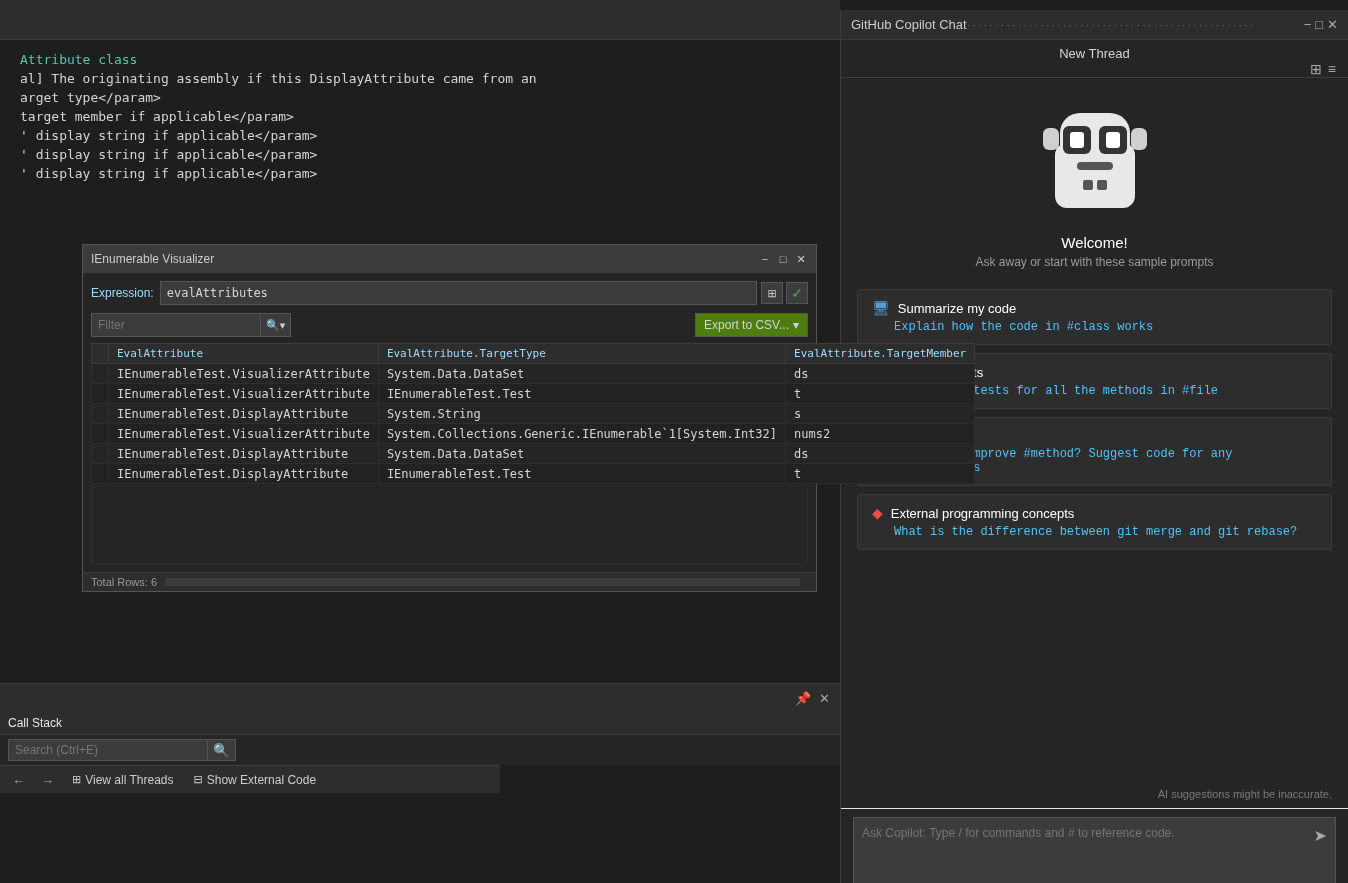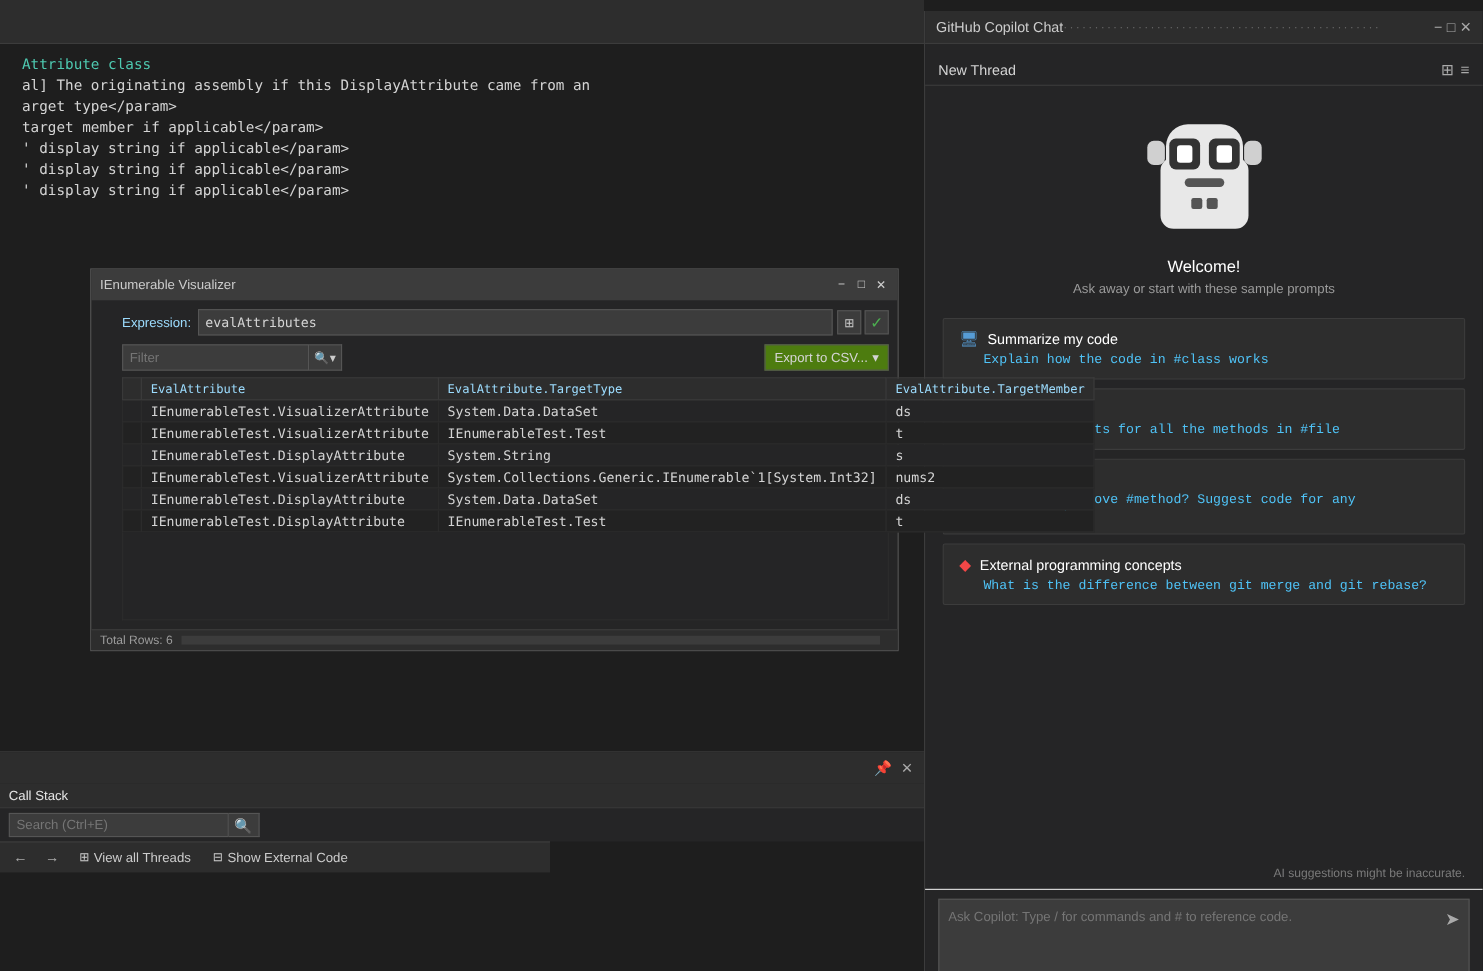--- a/index.html
+++ b/index.html
@@ -86,21 +86,20 @@
       color: #cccccc;
       cursor: pointer;
       font-size: 11px;
       display: flex;
       align-items: center;
       justify-content: center;
     }
 
     .visualizer-body {
       padding: 8px;
-      margin-left: 20px;
     }
 
     .expression-row {
       display: flex;
       align-items: center;
       margin-bottom: 8px;
     }
 
     .expression-label {
       color: #9cdcfe;
@@ -384,25 +383,26 @@
     .copilot-ctrl-btn {
       background: none;
       border: none;
       color: #aaaaaa;
       cursor: pointer;
       font-size: 13px;
     }
 
     .copilot-toolbar {
       display: flex;
-      align-items: flex-end;
+      align-items: center;
       padding: 6px 12px;
       border-bottom: 1px solid #3c3c3c;
       background: #252526;
       height: 38px;
+      flex-direction: column;
     }
 
     .new-thread-btn {
       background: none;
       border: none;
       color: #d4d4d4;
       font-size: 13px;
       cursor: pointer;
       display: flex;
       align-items: center;

